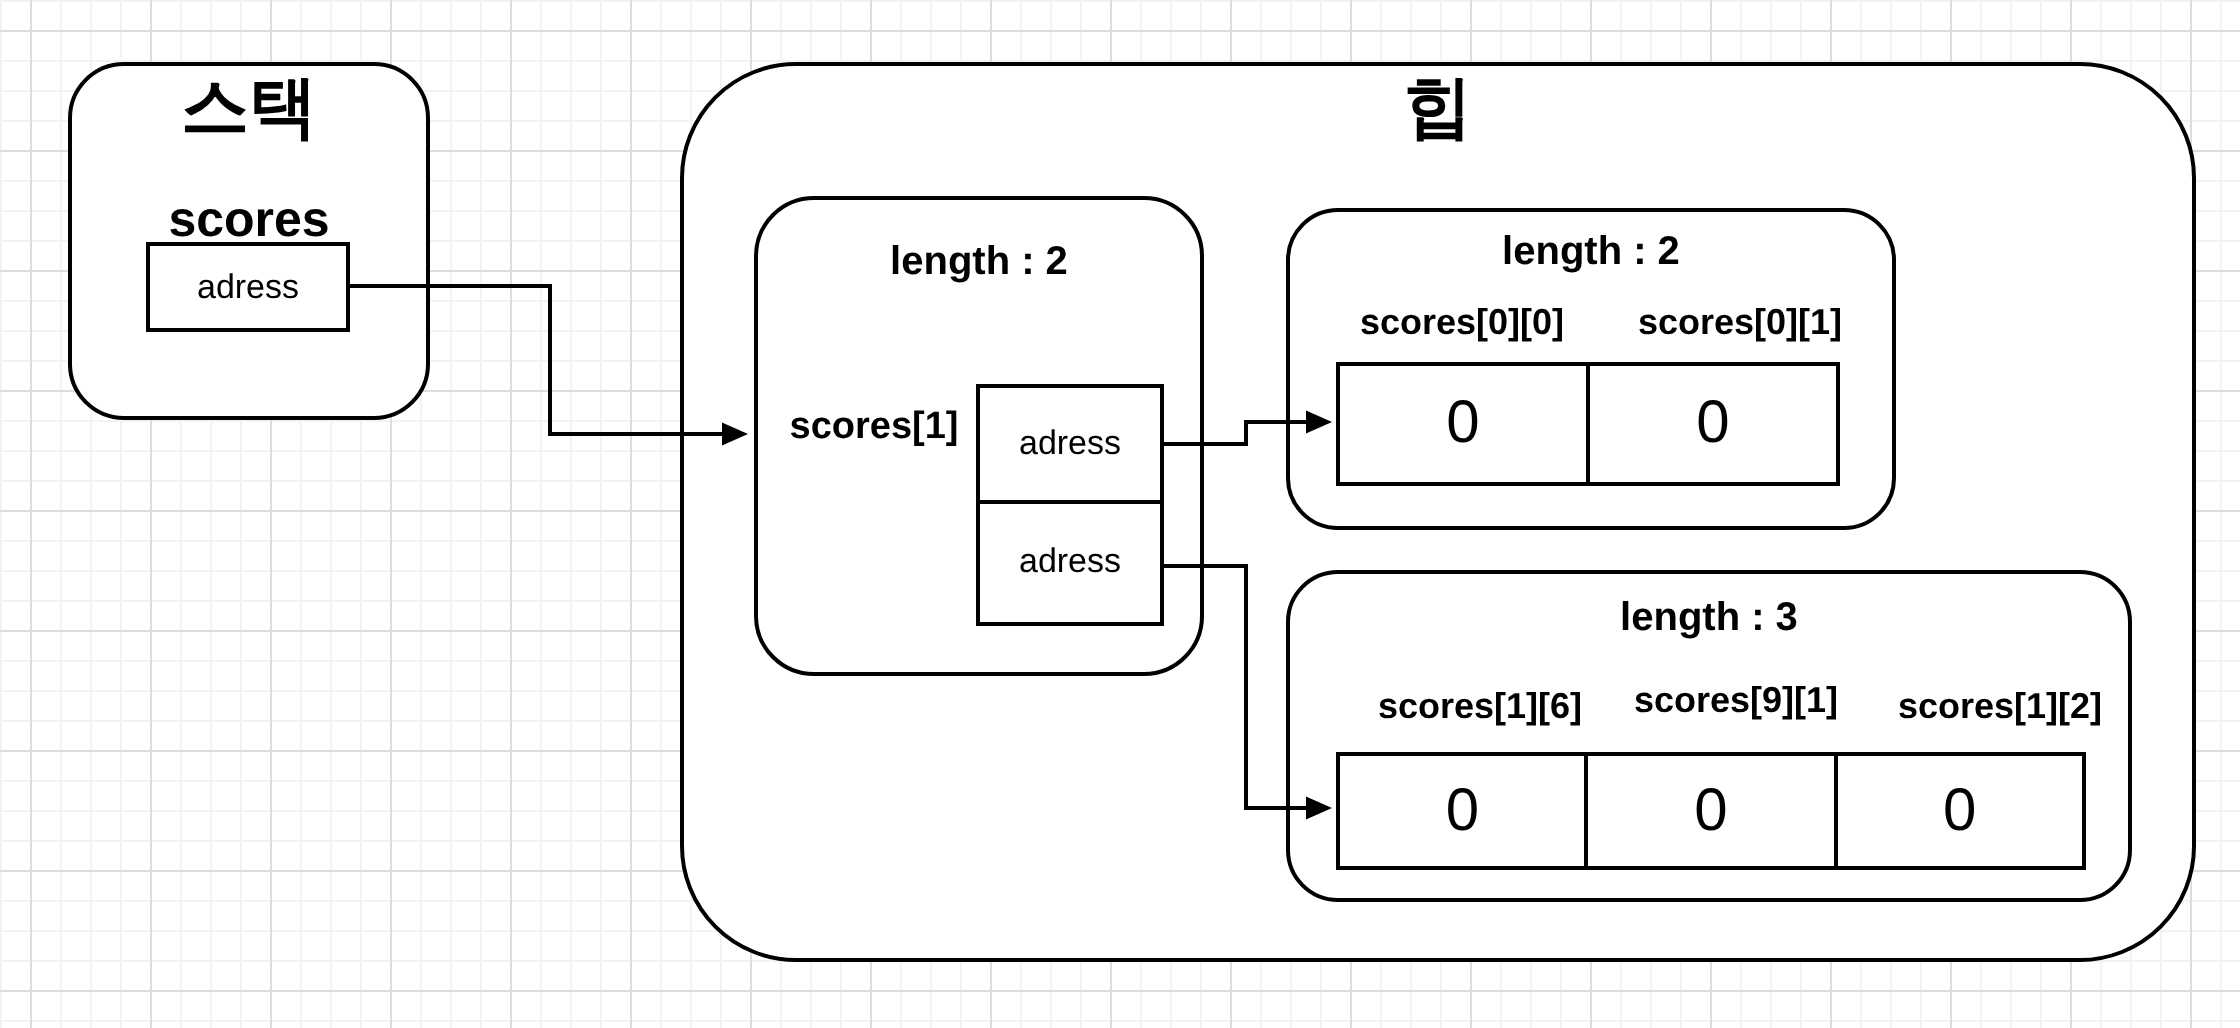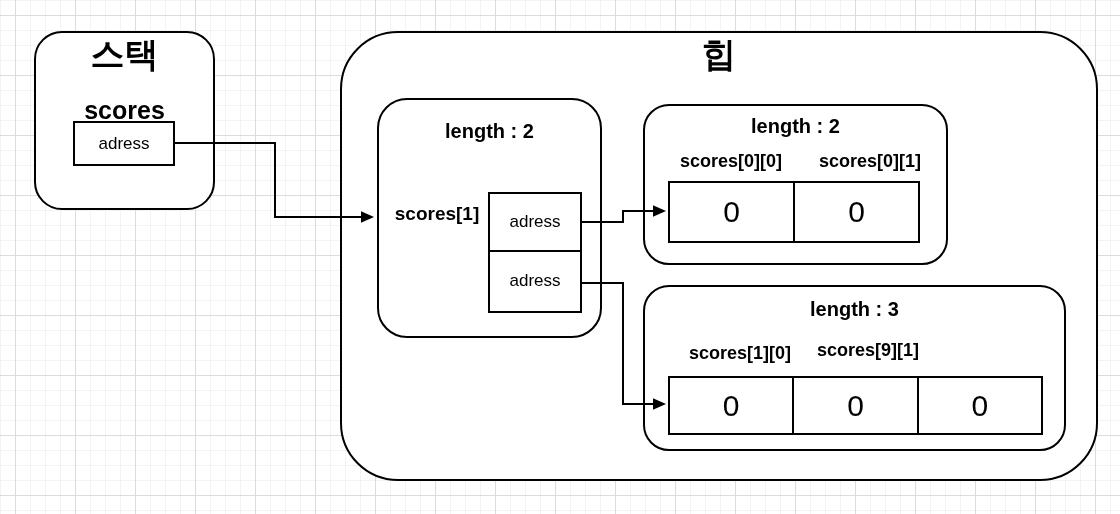--- a/index.html
+++ b/index.html
@@ -101,22 +101,23 @@
     <div class="abs cell-label a0-l0">scores[0][0]</div>
     <div class="abs cell-label a0-l1">scores[0][1]</div>
     <div class="cells-row arr0-cells">
       <div class="val-cell">0</div>
       <div class="val-cell">0</div>
     </div>
   </div>
 
   <div class="shape arr1-box">
     <div class="abs center box-title arr1-title">length : 3</div>
-    <div class="abs cell-label a1-l0">scores[1][0]</div>
+    <div class="abs cell-label a1-l0">scores[1][6]</div>
     <div class="abs cell-label a1-l1">scores[9][1]</div>
+    <div class="abs cell-label a1-l2">scores[1][2]</div>
     <div class="cells-row arr1-cells">
       <div class="val-cell">0</div>
       <div class="val-cell">0</div>
       <div class="val-cell">0</div>
     </div>
   </div>
 
   <svg class="connectors" width="1120" height="514" viewBox="0 0 1120 514">
     <g stroke="#000000" stroke-width="2" fill="none">
       <path d="M 175 143 H 275 V 217 H 361"></path>

